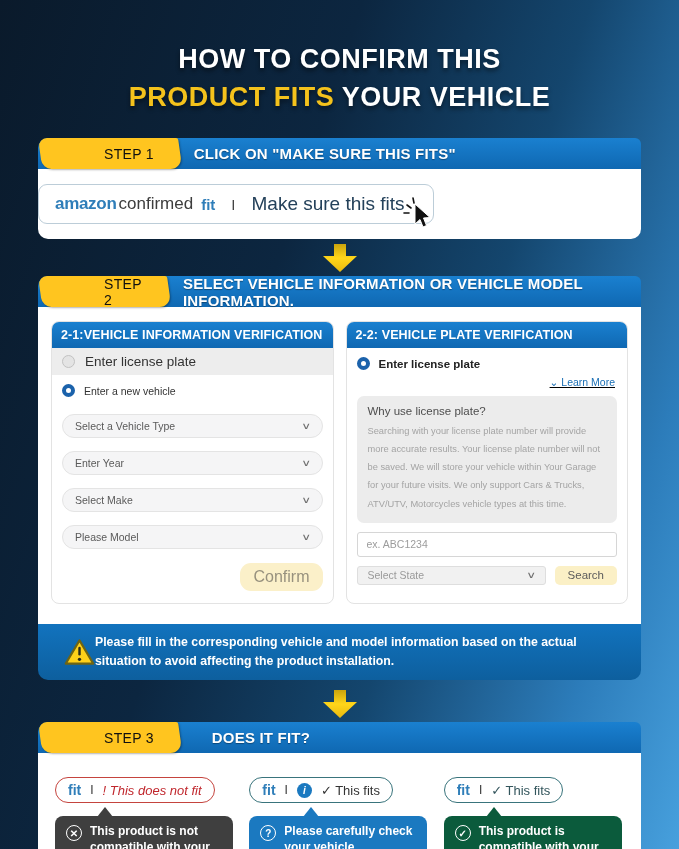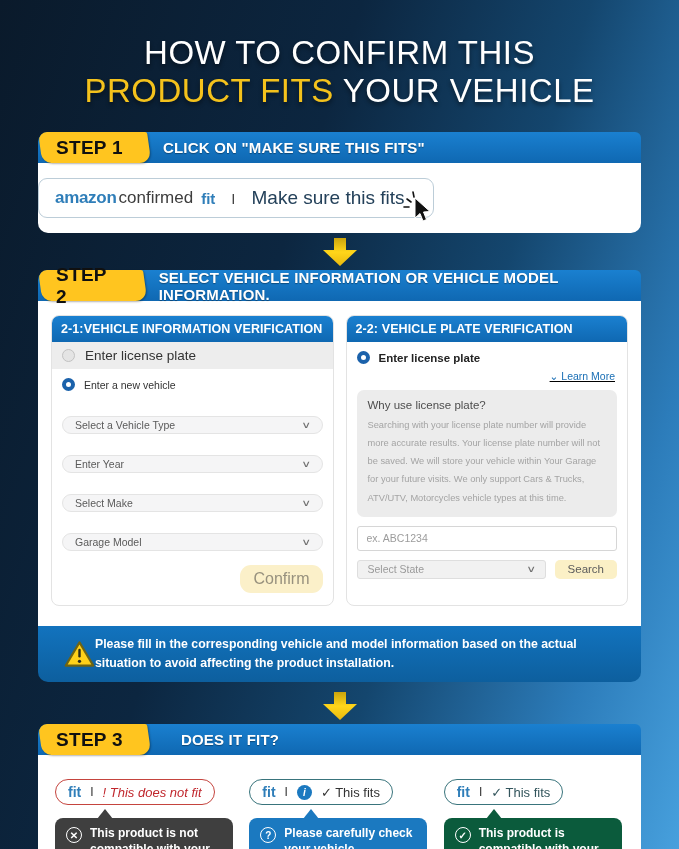--- a/index.html
+++ b/index.html
@@ -5,34 +5,34 @@
   * { margin:0; padding:0; box-sizing:border-box; }
   html,body { width:679px; height:849px; }
   body {
     font-family:"Liberation Sans", sans-serif;
     background:linear-gradient(108deg,#0a1a2b 0%,#0c2640 38%,#14466e 62%,#2c7cba 84%,#47a0dd 100%);
     overflow:hidden;
   }
   .canvas { width:679px; height:849px; position:relative; padding-top:34px; }
 
   
-  .title { text-align:center; color:#fff; font-weight:normal; font-size:33px; line-height:38px;
-           letter-spacing:.5px; text-shadow:0 3px 4px rgba(0,0,0,.45); }
+  .title { text-align:center; color:#fff; font-weight:bold; font-size:27px; line-height:38px;
+           letter-spacing:.5px; text-shadow:0 3px 4px rgba(0,0,0,.45);margin-top:6px; }
   .title .hl { color:#f4c21c; }
 
   
   .step { margin:0 38px; }
   .step1 { margin-top:22px; }
   .step-bar { position:relative; display:flex; align-items:center; height:31px;
               background:linear-gradient(#1a80d0,#0f68b2); border-radius:10px 6px 0 0; }
   .badge { position:relative; height:31px; display:flex; align-items:center; padding:0 24px 0 18px; }
   .badge::before { content:""; position:absolute; inset:0; background:#ffc51f;
                    border-radius:9px 2px 12px 9px; transform:skewX(8deg); transform-origin:top left;
                    box-shadow:1px 1px 2px rgba(0,0,0,.3); }
-  .badge span { position:relative; font-size:19px; font-weight:bold; color:#101010; letter-spacing:.3px; }
+  .badge span { position:relative; font-size:14px; font-weight:normal; color:#101010; letter-spacing:.3px;margin-left:48px; }
   .bar-title { margin-left:16px; color:#fff; font-weight:bold; font-size:15px; letter-spacing:.2px;
                text-shadow:0 1px 1px rgba(0,0,0,.35); }
   .panel { background:#fff; border-radius:0 0 10px 10px; }
 
   
   .s1-panel { height:70px; display:flex; align-items:center; justify-content:flex-start; }
   .fit-widget { display:flex; align-items:center; border:1px solid #bccdd8; border-radius:9px;
                 padding:8px 18px 8px 16px; position:relative; }
   .brand { font-weight:bold; color:#2f7eb9; font-size:17px; letter-spacing:-.3px; }
   .confirmed { color:#3d3d3d; font-size:17px; margin-left:2px; }
@@ -49,21 +49,21 @@
   .s2-body { padding:14px 13px 20px; display:flex; gap:12px; background:#fff; }
   .subpanel { flex:1; border:1px solid #e3e3e3; border-radius:8px; background:#fff; }
   .subpanel-head { background:linear-gradient(#1a80d0,#0f68b2); color:#fff; font-weight:bold;
                    font-size:12.5px; padding:6px 9px; border-radius:7px 7px 0 0; letter-spacing:.1px; }
   .plate-row { background:#ededed; display:flex; align-items:center; gap:10px; padding:6px 10px; }
   .plate-row .lbl { font-size:13.5px; color:#333; }
   .radio { width:13px; height:13px; border-radius:50%; border:1px solid #c2c2c2; background:#e4e4e4; flex:none; }
   .radio.sel { width:13px; height:13px; background:#fff; border:4px solid #1b62ab; }
   .newveh-row { display:flex; align-items:center; gap:9px; padding:9px 10px 4px; }
   .newveh-row .lbl { font-size:10.5px; color:#333; }
-  .sel-pill { margin:21px 10px 0; height:18px; background:#f5f5f6; border:1px solid #e4e4e4;
+  .sel-pill { margin:13px 10px 0; height:24px; background:#f5f5f6; border:1px solid #e4e4e4;
               border-radius:13px; display:flex; align-items:center; justify-content:space-between;
               padding:5px 12px; font-size:10.5px; color:#5a5a5a; }
   .chev { color:#707070; font-size:9px; transform:scaleX(1.5); }
   .confirm-row { display:flex; justify-content:flex-end; padding:14px 10px 12px; }
   .btn-cream { background:#fbf0c9; border:none; border-radius:11px; padding:5px 13px;
                font-size:16px; color:#97917e; font-family:inherit; }
 
   .p22-top { display:flex; align-items:center; gap:9px; padding:9px 10px 2px; }
   .p22-top .lbl { font-size:11.5px; color:#222; font-weight:bold; }
   .learn-row { display:flex; justify-content:flex-end; padding:4px 12px 2px;text-decoration:underline; }
@@ -184,21 +184,21 @@
         </div>
         <div class="sel-pill">
           <span>Enter Year</span>
           <span class="chev">∨</span>
         </div>
         <div class="sel-pill">
           <span>Select Make</span>
           <span class="chev">∨</span>
         </div>
         <div class="sel-pill">
-          <span>Garage Model</span>
+          <span>Please Model</span>
           <span class="chev">∨</span>
         </div>
         <div class="confirm-row">
           <button class="btn-cream">Confirm</button>
         </div>
       </div>
 
       <div class="subpanel">
         <div class="subpanel-head">2-2: VEHICLE PLATE VERIFICATION</div>
         <div class="p22-top">

